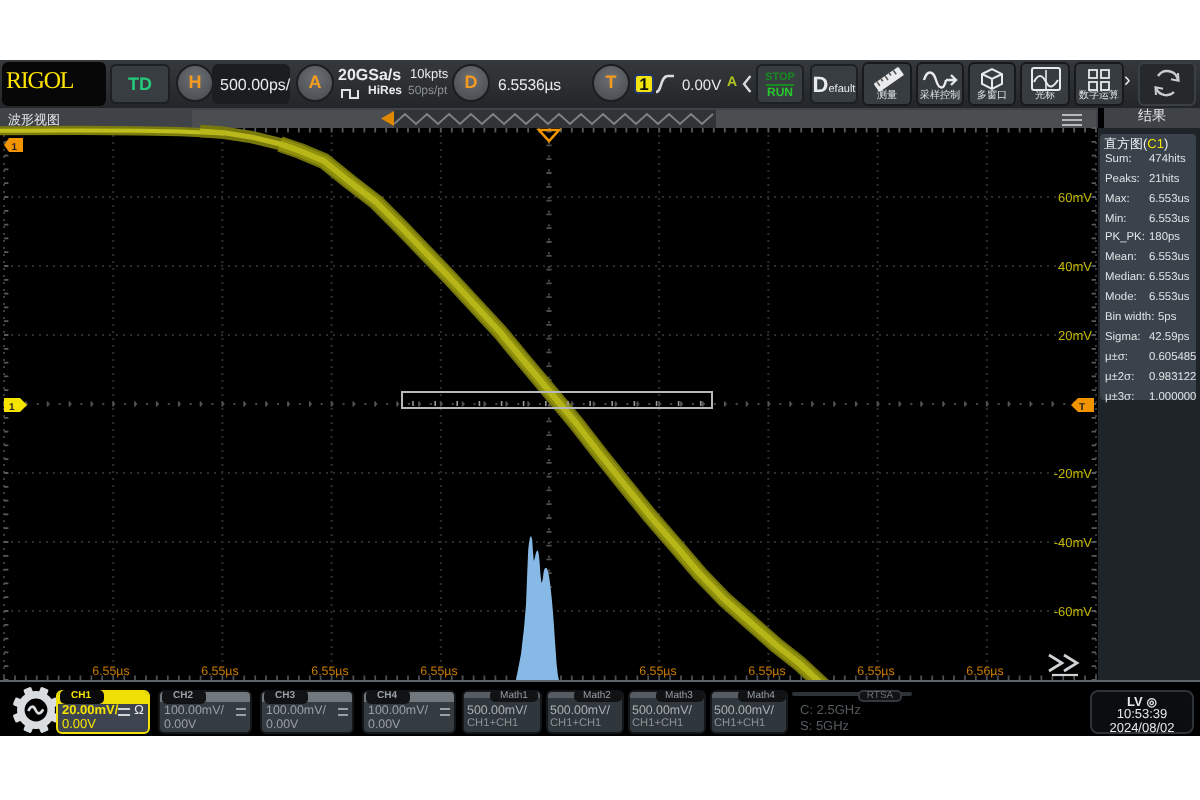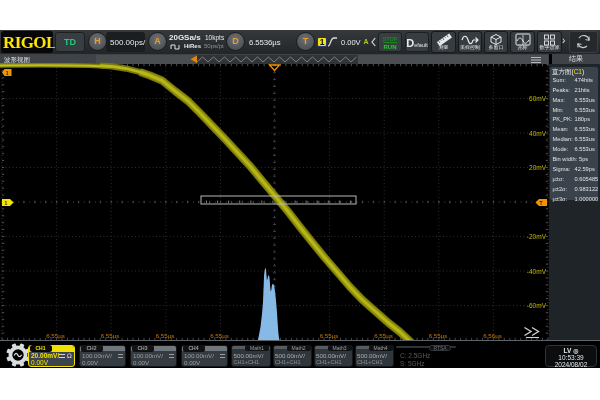--- a/index.html
+++ b/index.html
@@ -25,21 +25,21 @@
 .sv{position:absolute;left:22px;top:0}
 
 #bbar{position:absolute;left:0;top:311px;width:600px;height:27px;background:#000}
 #bline{position:absolute;left:0;top:310px;width:600px;height:1.5px;background:#5f646a}
 .chbox{position:absolute;top:4px;height:22px;border-radius:3px}
 </style></head>
 <body>
 <div id="screen">
   <div id="tbar">
     <div class="abs" style="left:1px;top:1px;width:52px;height:22px;background:#070707;border-radius:3px"></div>
-    <div class="abs" style="left:3px;top:3px;width:48px;font-family:'Liberation Serif',serif;font-weight:bold;font-size:17px;color:#ffe400;letter-spacing:-0.6px">RIGOL</div>
+    <div class="abs" style="left:3px;top:3px;width:48px;font-family:'Liberation Serif',serif;font-weight:normal;font-size:12px;color:#ffe400;letter-spacing:-0.6px">RIGOL</div>
     <div class="tbtn" style="left:55px;width:30px;color:#25c97a;font-weight:bold;font-size:9px;text-align:center;line-height:18px">TD</div>
     <div class="circ" style="left:88px">H</div>
     <div class="pill" style="left:106px;width:39px"></div>
     <div class="abs w" style="left:110px;top:7.5px;font-size:8px">500.00ps/</div>
     <div class="circ" style="left:148px">A</div>
     <div class="abs w" style="left:169px;top:3px;font-size:8px;font-weight:bold">20GSa/s</div>
     <svg class="abs" style="left:170px;top:13px" width="12" height="8">
         <path d="M1 6 L1 2 L5 2 L5 6 L9 6 L9 2" stroke="#dfe3e5" stroke-width="1" fill="none"></path>
       </svg>
     <div class="abs w" style="left:184px;top:13px;font-size:6px;font-weight:bold">HiRes</div>

